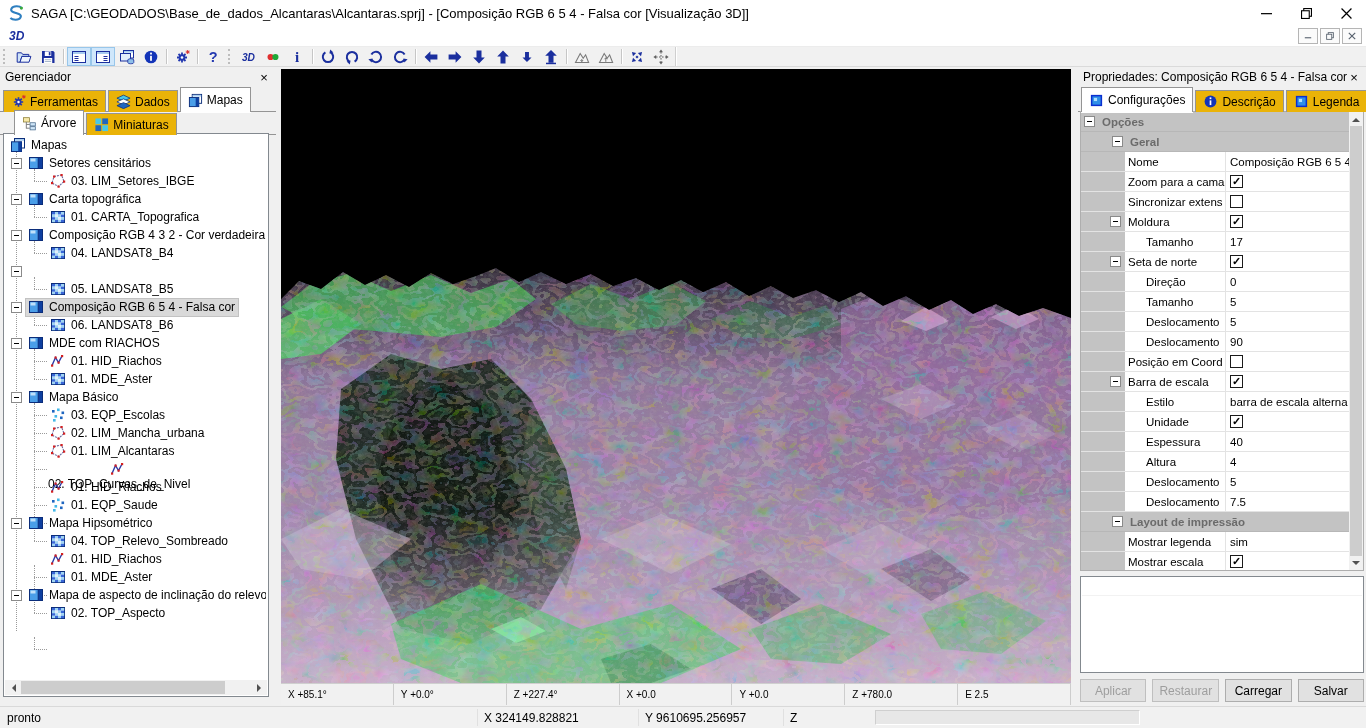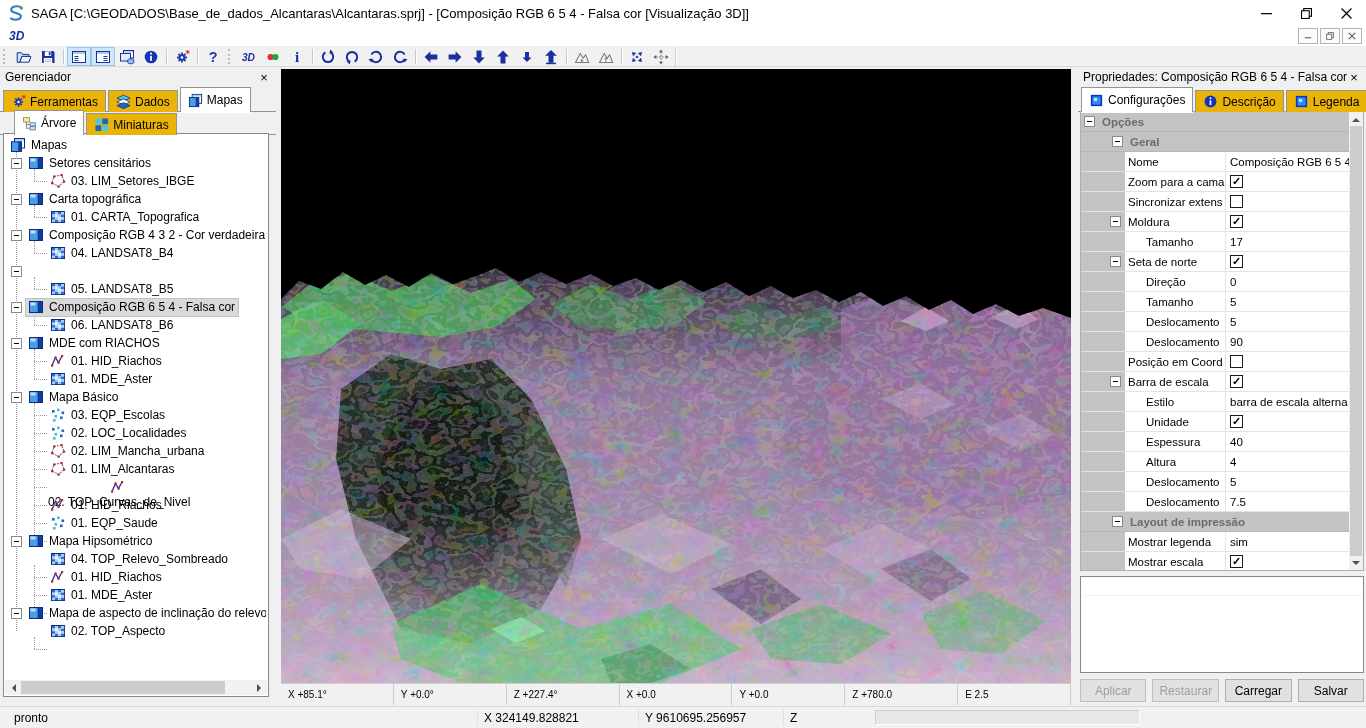--- a/index.html
+++ b/index.html
@@ -93,21 +93,21 @@
   .tri-d{width:0;height:0;border:4px solid transparent;border-top-color:#505050;margin-top:3px;}
   .vthumb{position:absolute;left:1px;right:1px;top:14px;bottom:14px;background:#cdcdcd;}
   .descbox{position:absolute;left:2px;top:509px;width:284px;height:97px;background:#fff;border:1px solid #83898f;box-sizing:border-box;}
   .descbox::before{content:"";position:absolute;left:1px;right:1px;top:18px;border-top:1px solid #f2f2f2;}
   .pbtnrow{position:absolute;left:2px;top:612px;width:284px;display:flex;gap:6px;}
   .pbtn{flex:1;height:23px;background:#e1e1e1;border:1px solid #adadad;font-size:12px;font-family:"Liberation Sans",sans-serif;color:#000;}
   .pbtn.disabled{color:#9e9e9e;border-color:#bfbfbf;}
 
   
   .statusbar{position:absolute;left:0;top:706px;width:100%;height:22px;background:#f1f1f1;border-top:1px solid #d9d9d9;box-sizing:border-box;}
-  .sbmsg{position:absolute;left:14px;top:4px;}
+  .sbmsg{position:absolute;left:7px;top:4px;}
   .sb-x{position:absolute;left:484px;top:4px;}
   .sb-y{position:absolute;left:645px;top:4px;}
   .sb-z{position:absolute;left:790px;top:4px;}
   .sbsep{position:absolute;top:2px;bottom:2px;border-left:1px solid #e0e0e0;}
   .sbprog{position:absolute;left:875px;top:3px;width:265px;height:15px;background:#e7e7e7;border:1px solid #cfcfcf;border-right-color:#fff;border-bottom-color:#fff;box-sizing:border-box;}
 </style>
 </head>
 <body>
 
 <div id="app">
@@ -738,35 +738,20 @@
                 <svg viewBox="0 0 16 16">
                   <rect x="2" y="3" width="2.6" height="2.6" fill="#1f66c0"></rect>
                   <rect x="7" y="1.5" width="2.6" height="2.6" fill="#45b9e8"></rect>
                   <rect x="11.5" y="4.5" width="2.6" height="2.6" fill="#1f66c0"></rect>
                   <rect x="4.5" y="8" width="2.6" height="2.6" fill="#45b9e8"></rect>
                   <rect x="10" y="9.5" width="2.6" height="2.6" fill="#1f66c0"></rect>
                   <rect x="3" y="12" width="2.6" height="2.6" fill="#45b9e8"></rect>
                 </svg>
               </span>
               <span class="tlbl">03. EQP_Escolas</span>
-            </span>
-          </div>
-          <div class="trow">
-            <span class="rowc" style="margin-left: 42px;">
-              <span class="ticon">
-                <svg viewBox="0 0 16 16">
-                  <rect x="2" y="3" width="2.6" height="2.6" fill="#1f66c0"></rect>
-                  <rect x="7" y="1.5" width="2.6" height="2.6" fill="#45b9e8"></rect>
-                  <rect x="11.5" y="4.5" width="2.6" height="2.6" fill="#1f66c0"></rect>
-                  <rect x="4.5" y="8" width="2.6" height="2.6" fill="#45b9e8"></rect>
-                  <rect x="10" y="9.5" width="2.6" height="2.6" fill="#1f66c0"></rect>
-                  <rect x="3" y="12" width="2.6" height="2.6" fill="#45b9e8"></rect>
-                </svg>
-              </span>
-              <span class="tlbl">02. LOC_Localidades</span>
             </span>
           </div>
           <div class="trow">
             <span class="rowc" style="margin-left: 42px;">
               <span class="ticon">
                 <svg viewBox="0 0 16 16">
                   <polygon points="4,3.5 11.5,2 14,8.5 8.5,13.5 2,10" fill="#fff" stroke="#6a6aa0" stroke-width="1.1" stroke-dasharray="2 1"></polygon>
                   <g fill="#d42020">
                     <rect x="3" y="2.5" width="2.2" height="2.2"></rect>
                     <rect x="10.5" y="1" width="2.2" height="2.2"></rect>

